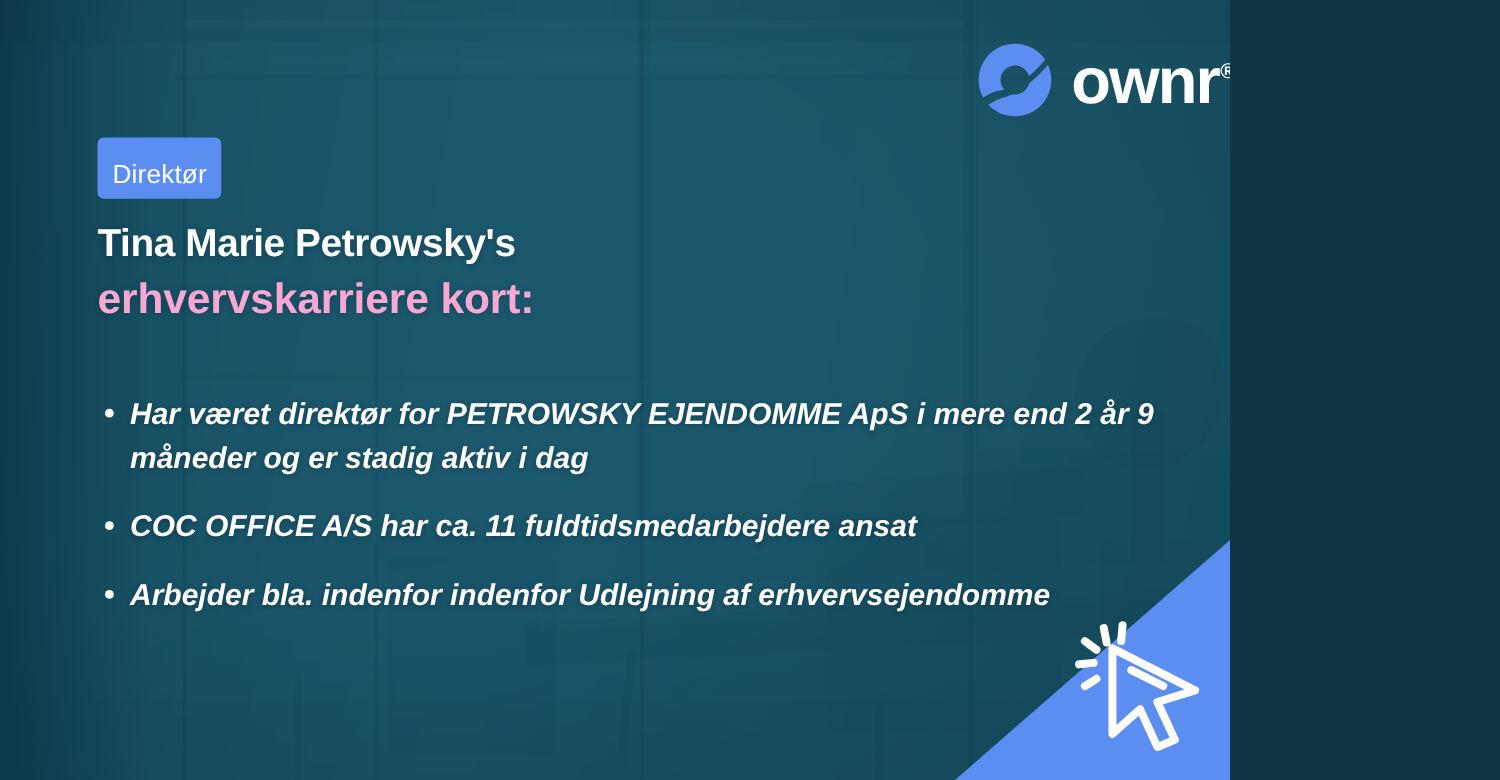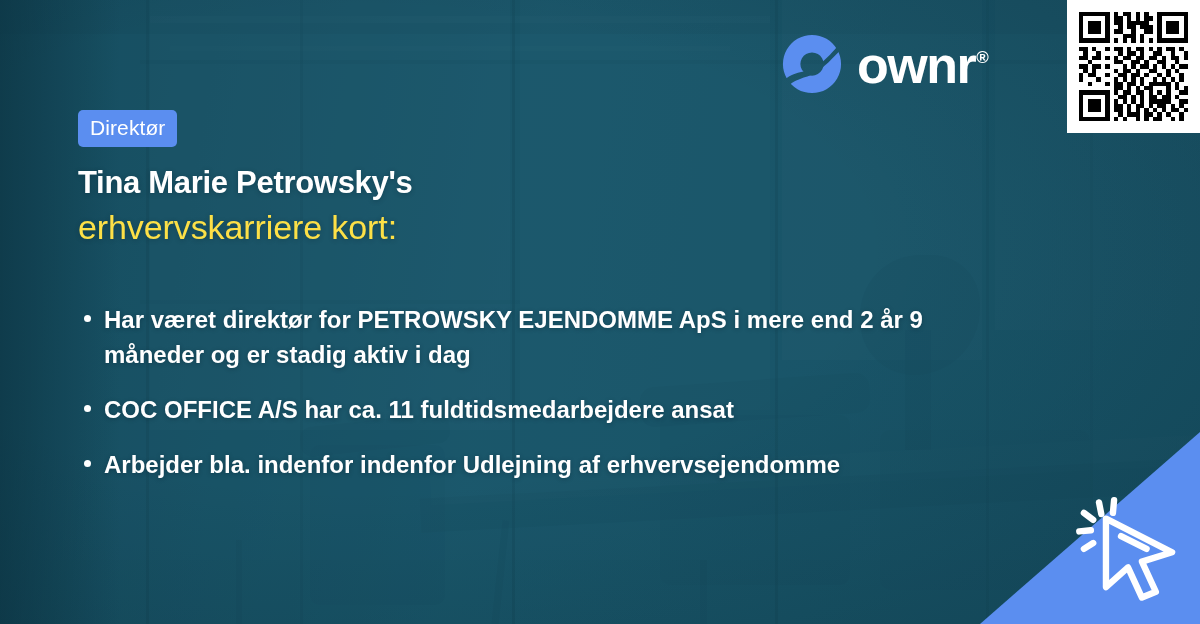--- a/index.html
+++ b/index.html
@@ -6,21 +6,21 @@
 
   html, body {
     width:1200px; height:624px;
     background:#0e3644;
     font-family:"Liberation Sans", sans-serif;
     overflow:hidden;
   }
 
   #card {
     position:relative;
-    width:1200px; height:624px;
+    width:984px; height:624px;
     overflow:hidden;
     background:#1d5b70;
   }
 
   
   .photo {
     position:absolute; inset:0;
     filter:blur(0.4px);
   }
   .photo .dark {
@@ -91,55 +91,56 @@
 
   
   #content { position:absolute; left:78px; top:110px; width:900px; }
 
   #role-badge {
     display:inline-block;
     background:#5b8ef0;
     color:#ffffff;
     font-size:21px;
     line-height:1;
-    padding:7px 12px 9px 12px;
+    padding:19px 12px 9px 12px;
     border-radius:5px;
     letter-spacing:0.1px;
   }
 
   #headline {
     color:#ffffff;
     font-size:31px;
     font-weight:bold;
     letter-spacing:-0.3px;
     margin-top:19px;
     line-height:1.08;
     text-shadow:0 1px 5px rgba(4,30,42,0.30);
   }
   #subhead {
-    color:#fde047;
+    color:#f9a8d4;
     font-size:34px;
-    font-weight:normal;
+    font-weight:bold;
     letter-spacing:-0.1px;
     margin-top:9px;
     line-height:1.12;
     text-shadow:0 1px 5px rgba(4,30,42,0.30);
   }
 
   #facts { margin-top:55px; }
   .fact {
     position:relative;
     color:#ffffff;
     font-size:24px;
     font-weight:bold;
     line-height:1.47;
     padding-left:26px;
     margin-bottom:20px;
     max-width:860px;
     text-shadow:0 1px 4px rgba(4,30,42,0.35);
+    font-style:italic;
   }
   .fact:last-child { margin-bottom:0; }
   .fact .dot {
     position:absolute; left:6px; top:13px;
     width:7px; height:7px; border-radius:50%;
     background:#ffffff;
   }
 
   
   #corner {

